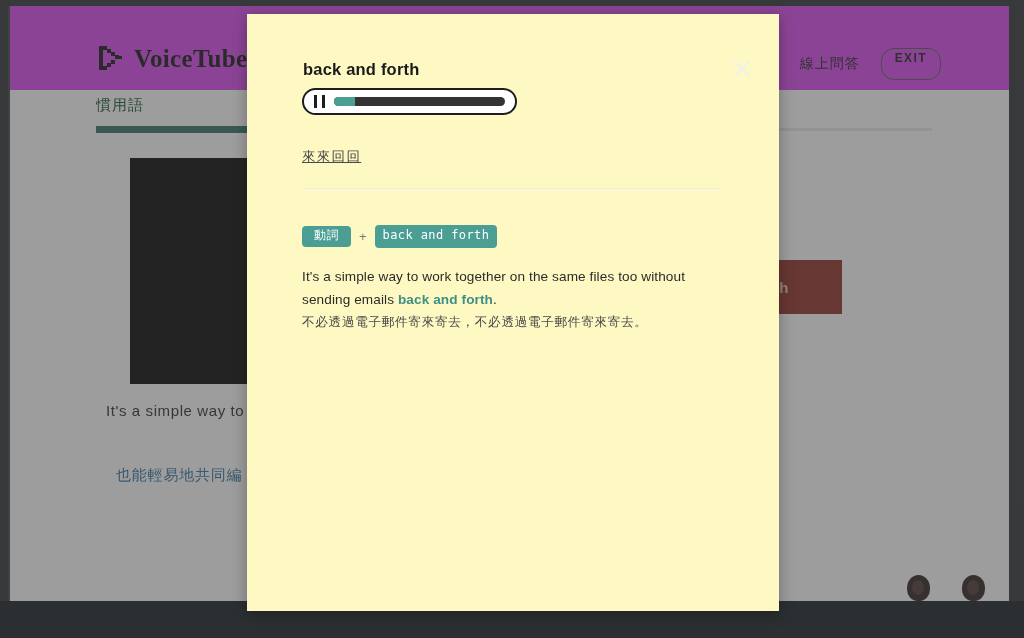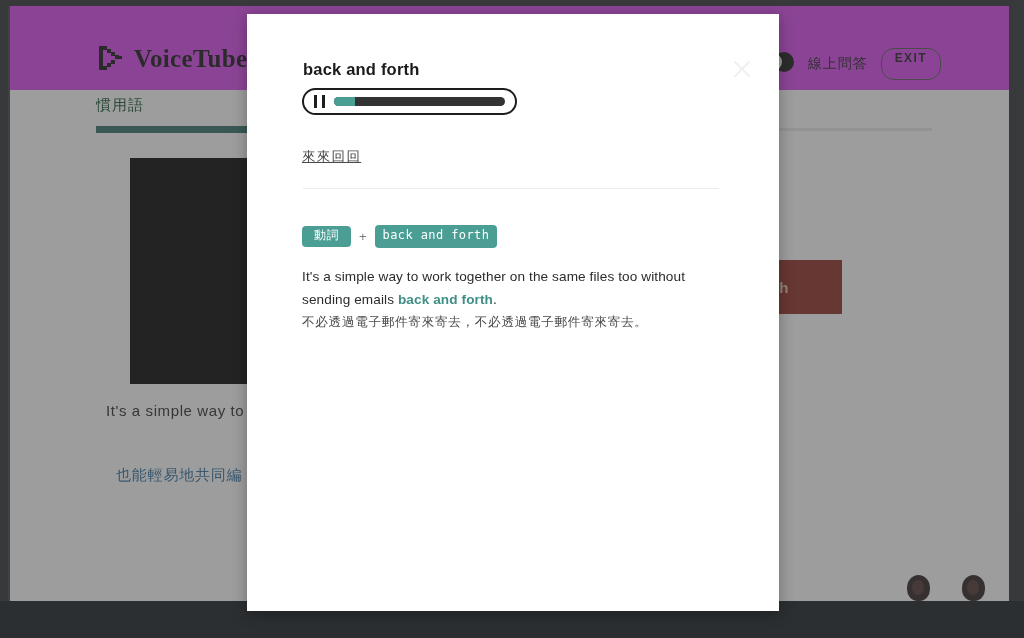--- a/index.html
+++ b/index.html
@@ -70,21 +70,21 @@
     color: #111;
     letter-spacing: 0.3px;
   }
 
   .vt-header-right {
     position: absolute;
     right: 68px;
     top: 42px;
     display: flex;
     align-items: center;
-    gap: 13px;
+    gap: 21px;
     justify-content: flex-end;
   }
   .vt-bubbles { width: 34px; height: 28px; display:block; }
   .vt-qa-label {
     font-size: 14px;
     color: #1b1b1b;
     letter-spacing: 1px;
     white-space: nowrap;
   }
   .vt-exit {
@@ -224,21 +224,21 @@
     pointer-events: none;
   }
 
   
   .modal {
     position: absolute;
     left: 247px;
     top: 14px;
     width: 532px;
     height: 597px;
-    background: #ffffff;
+    background: #fef9c3;
     box-shadow: 0 3px 14px rgba(0,0,0,0.30);
   }
   .modal-close {
     position: absolute;
     right: 26px;
     top: 44px;
     width: 22px;
     height: 22px;
     cursor: pointer;
   }

